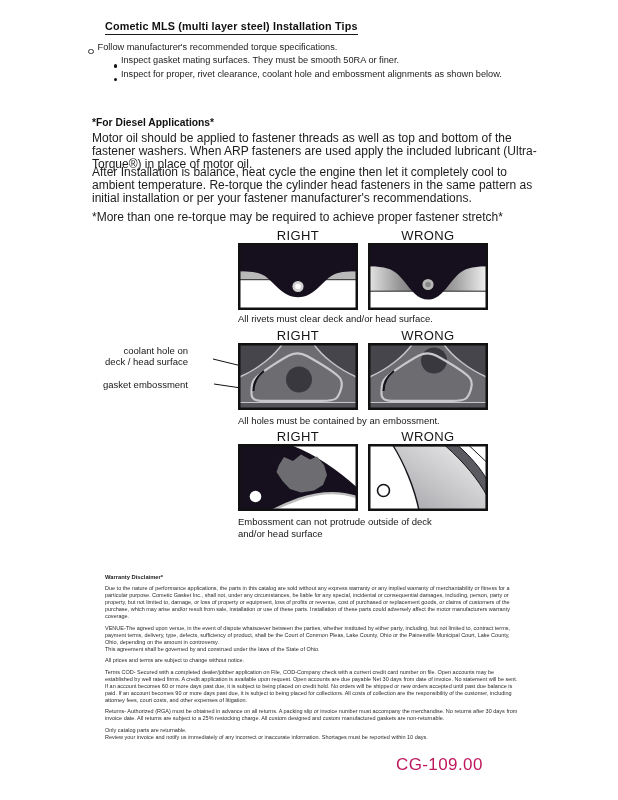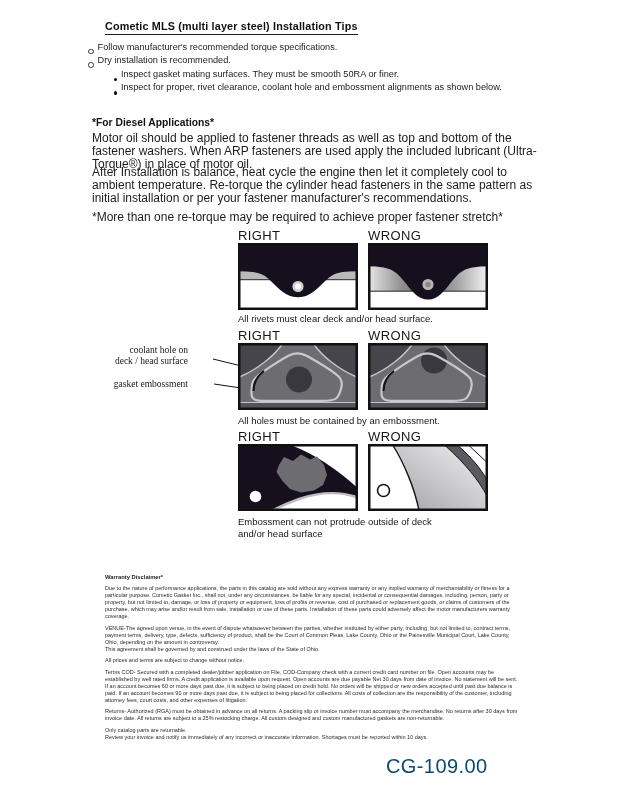--- a/index.html
+++ b/index.html
@@ -26,47 +26,43 @@
     flex:0 0 auto;width:3.4px;height:3.4px;background:#111;border-radius:50%;
     margin:4.4px 3.5px 0 0;
   }
   
   .diesel-heading{left:92px;top:117px;font-size:10.3px;font-weight:bold;color:#111;}
   .para{font-size:12px;line-height:13px;width:450px;}
   .p1{left:92px;top:132px;}
   .p2{left:92px;top:166px;}
   .pnote{left:92px;top:211px;}
   
-  .d-label{width:120px;font-size:13px;letter-spacing:.4px;color:#161616;}
+  .d-label{width:120px;text-align:center;font-size:13px;letter-spacing:.4px;color:#161616;}
   .d-img{width:120px;height:67px;display:block;}
   .d-caption{font-size:9.5px;line-height:11.5px;color:#161616;}
   .pre{white-space:pre-line;}
-  .side-label{font-size:9.5px;line-height:11px;text-align:right;color:#161616;font-family:Liberation Serif, serif;}
+  .side-label{font-size:9.5px;line-height:11px;text-align:right;color:#161616;}
   
   .w-heading{left:105px;top:574px;font-size:5.8px;font-weight:bold;color:#222;}
   .w-body{left:105px;top:585px;width:413px;font-size:5.5px;line-height:7px;color:#2b2b2b;}
   .w-body p{margin:0 0 4.6px 0;white-space:pre-line;}
   
-  .page-num{left:386px;top:755px;font-size:20px;letter-spacing:.4px;color:#0c4a6e;}
+  .page-num{left:396px;top:755px;font-size:17px;letter-spacing:.4px;color:#be185d;}
 </style>
 </head>
 <body>
 
 <div class="page">
 
   <div class="abs title">Cometic MLS (multi layer steel) Installation Tips</div>
 
   <div class="abs bullets">
     <div class="bullet">
       <span class="marker-open"></span>
       <span>Follow manufacturer's recommended torque specifications.</span>
-    </div>
-    <div class="bullet">
-      <span class="marker-open"></span>
-      <span>Dry installation is recommended.</span>
     </div>
     <div class="bullet sub">
       <span class="marker-dot"></span>
       <span>Inspect gasket mating surfaces.  They must be smooth 50RA or finer.</span>
     </div>
     <div class="bullet sub">
       <span class="marker-dot"></span>
       <span>Inspect for proper, rivet clearance, coolant hole and embossment alignments as shown below.</span>
     </div>
   </div>

